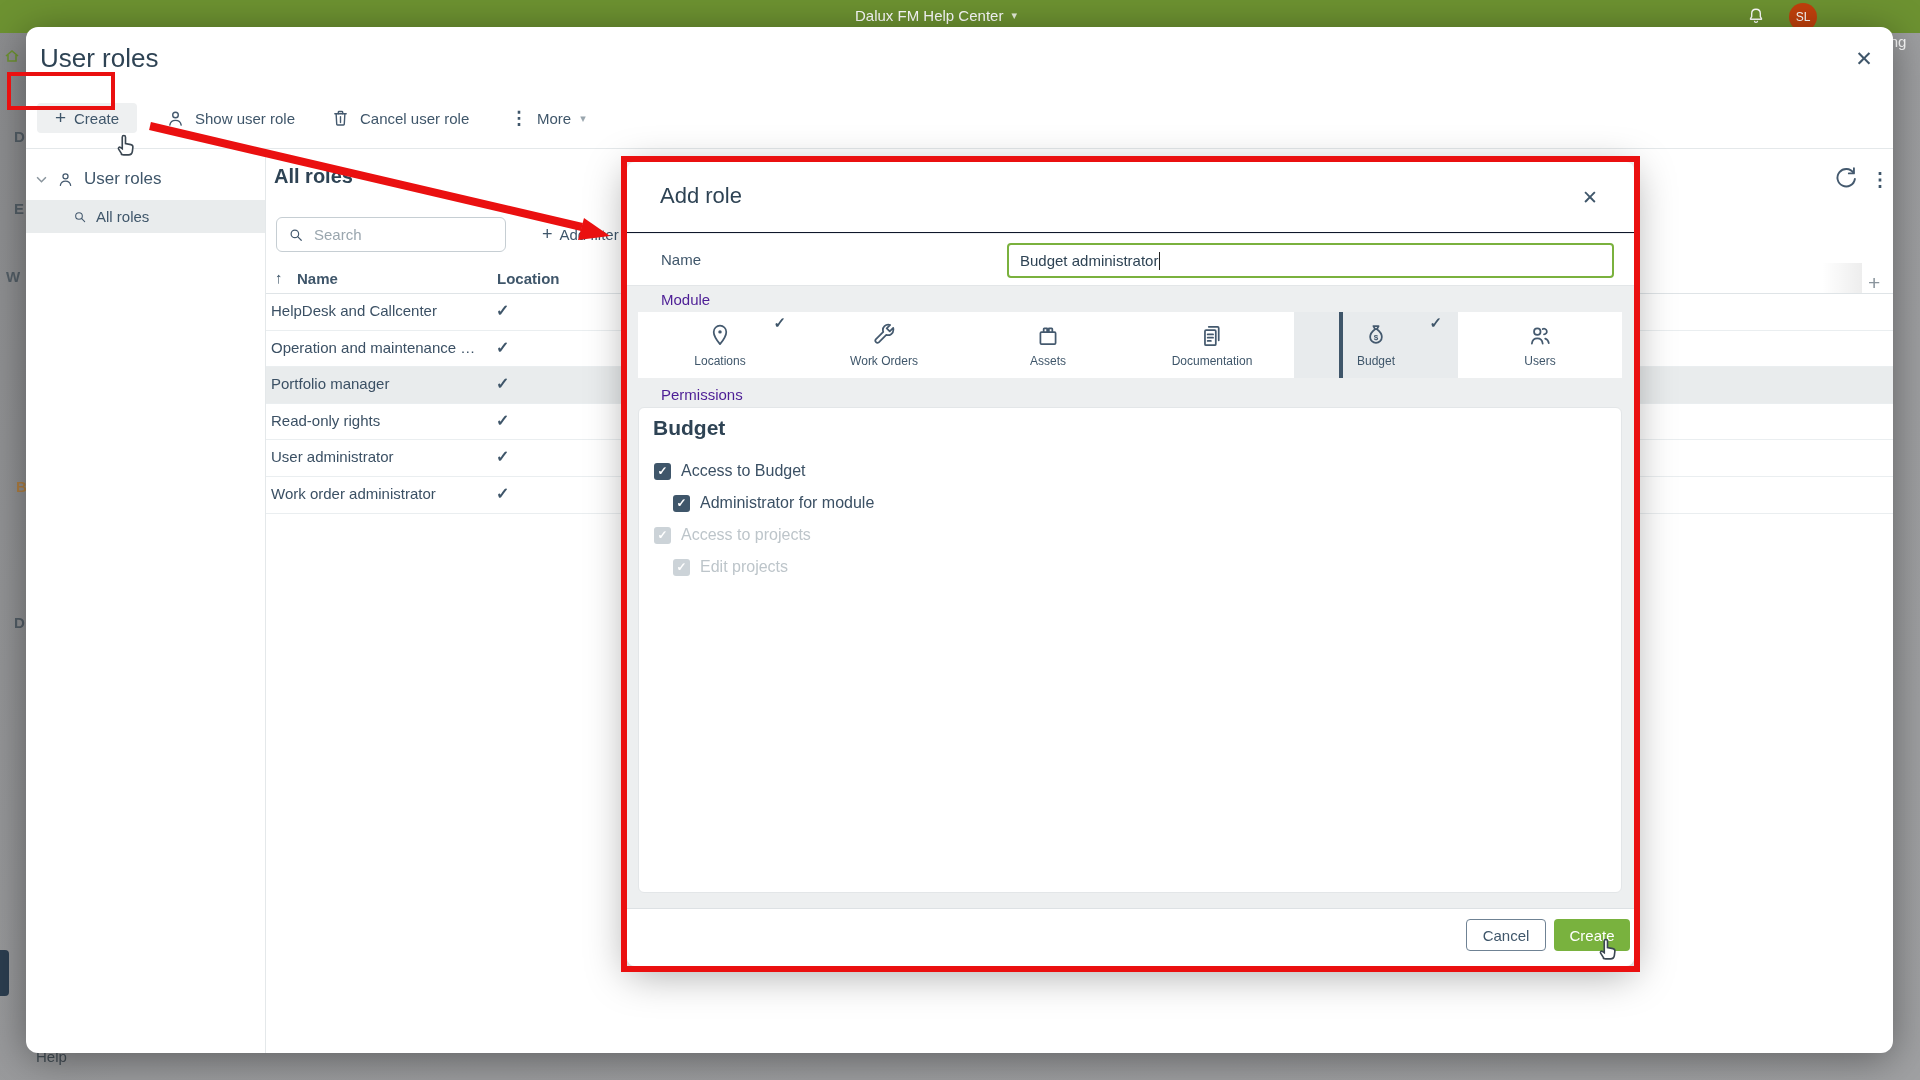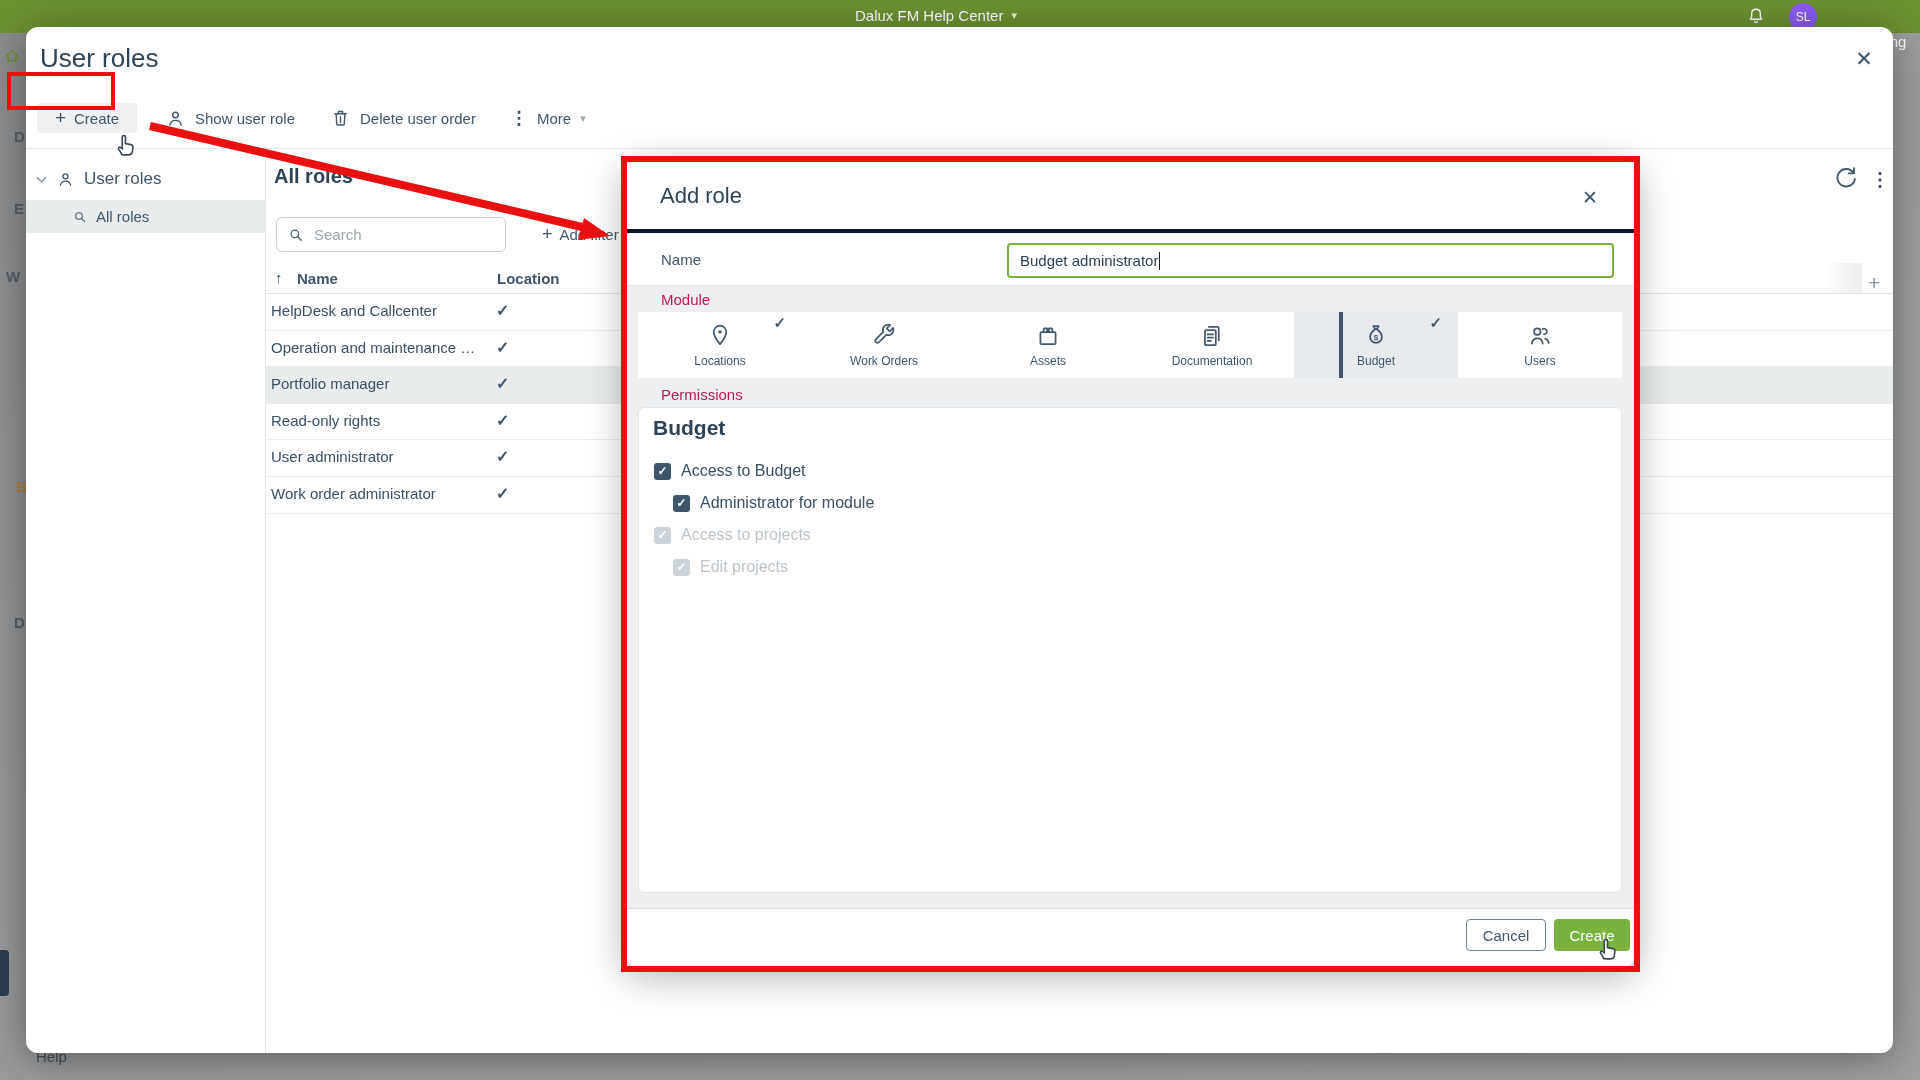--- a/index.html
+++ b/index.html
@@ -7,21 +7,21 @@
   #stage{position:relative;width:1920px;height:1080px;overflow:hidden;
          background:linear-gradient(135deg,#8b8c8e 0%,#9b9c9e 40%,#a0a1a3 100%);}
   .abs{position:absolute;}
   .ic{fill:none;stroke:#44596e;stroke-width:1.6;stroke-linecap:round;stroke-linejoin:round;}
   .ic-w{fill:none;stroke:#ffffff;stroke-width:1.5;stroke-linecap:round;stroke-linejoin:round;}
   
   #topbar{left:0;top:0;width:1920px;height:33px;background:#6d9231;}
   #topbar .bar-title{position:absolute;left:855px;top:7px;color:#fff;font-size:15px;display:flex;gap:8px;align-items:center;}
   #topbar .caret{color:#e8efdc;font-size:11px;}
   #avatar{position:absolute;left:1789px;top:3px;width:28px;height:28px;border-radius:50%;
-          background:#8b5cf6;color:#fff;font-size:12px;display:flex;align-items:center;justify-content:center;}
+          background:#c2410c;color:#fff;font-size:12px;display:flex;align-items:center;justify-content:center;}
   #user-name{position:absolute;left:1828px;top:7px;color:#fff;font-size:15px;white-space:nowrap;margin-top:26px;}
   
   .frag{color:#4e5a63;font-size:15px;font-weight:bold;opacity:.9;}
   .frag-orange{color:#b5803c;}
   #frag-bar{left:0;top:950px;width:9px;height:46px;background:#2c3e50;border-radius:0 4px 4px 0;}
   #frag-help{left:36px;top:1048px;color:#3f4a52;font-size:15px;opacity:.95;}
   #frag-home{left:5px;top:50px;width:14px;height:12px;}
   
   #dialog{left:26px;top:27px;width:1867px;height:1026px;background:#fff;border-radius:12px;
           box-shadow:0 6px 40px rgba(0,0,0,.4);}
@@ -60,30 +60,30 @@
   #col-shade{left:1796px;top:236px;width:40px;height:30px;background:linear-gradient(to right,rgba(0,0,0,0),rgba(0,0,0,.07));}
   #rows{left:240px;top:267px;width:1627px;}
   .t-row{position:relative;height:36.6px;border-bottom:1px solid #eaeef0;}
   .t-row.sel{background:#e9eced;}
   .t-row .nm{position:absolute;left:5px;top:8px;font-size:15px;color:#3b5064;}
   .t-row .ck{position:absolute;left:230px;top:7px;font-size:16px;font-weight:bold;color:#3f566a;}
   
   #modal-red-box{left:621px;top:156px;width:1019px;height:816px;border:6px solid #ea1010;z-index:30;pointer-events:none;}
   #modal{left:627px;top:162px;width:1007px;height:804px;background:#edeff0;border-radius:8px;
          box-shadow:0 8px 40px rgba(0,0,0,.35);z-index:20;}
-  #modal-header{left:0;top:0;width:1007px;height:71px;background:#fff;border-radius:8px 8px 0 0;border-bottom:4px solid #0f172a;}
+  #modal-header{left:0;top:0;width:1007px;height:71px;background:#fff;border-radius:8px 8px 0 0;border-bottom:1px solid #0f172a;}
   #modal-title{left:33px;top:21px;font-size:22px;font-weight:500;color:#2e4354;}
   #modal-close{left:948px;top:20px;width:30px;height:30px;display:flex;align-items:center;justify-content:center;
                font-size:19px;color:#3f566a;}
   #name-row{left:0;top:72px;width:1007px;height:52px;background:#fff;border-bottom:1px solid #e3e6e8;}
   #name-label{left:34px;top:17px;font-size:15px;color:#3f566a;}
   #name-input{left:380px;top:9px;width:607px;height:35px;border:2px solid #7ab13d;border-radius:4px;background:#fff;
               display:flex;align-items:center;padding:8px 11px;font-size:15px;color:#2e4354;}
   #name-caret{width:1px;height:18px;background:#222;margin-left:1px;}
-  .section-label{font-size:15px;color:#be185d;}
+  .section-label{font-size:15px;color:#4c1d95;}
   #module-strip{left:11px;top:150px;width:984px;height:66px;background:#fff;display:flex;}
   .mtab{position:relative;flex:1;display:flex;flex-direction:column;align-items:center;justify-content:center;gap:5px;}
   .mtab.sel{background:#e8ebed;}
   .mtab .tl{font-size:12px;color:#3f566a;}
   .mtab .tcheck{position:absolute;top:2px;right:16px;font-size:15px;font-weight:bold;color:#3f566a;}
   #module-bar{left:712px;top:150px;width:4px;height:66px;background:#3f566a;z-index:2;}
   #perm-panel{left:11px;top:245px;width:984px;height:486px;background:#fff;border:1px solid #e3e6e8;border-radius:6px;}
   #perm-heading{left:14px;top:8px;font-size:21px;font-weight:bold;color:#2e4354;}
   .cb-row{position:absolute;display:flex;align-items:center;gap:10px;height:20px;}
   .cbox{width:17px;height:17px;border-radius:3px;background:#3f566a;color:#fff;font-size:12px;font-weight:bold;
@@ -144,21 +144,21 @@
       </svg>
       <span class="tool-label">Show user role</span>
     </div>
     <div class="abs tool-item" style="left:304px;">
       <svg width="21" height="21" viewBox="0 0 24 24">
         <path class="ic" d="M5.5 6.5h13"></path>
           <path class="ic" d="M9.5 6.5V4.8c0-.5.4-.8.9-.8h3.2c.5 0 .9.3.9.8v1.7"></path>
         <path class="ic" d="M7 6.5l.7 12.2c0 .5.4.8.9.8h6.8c.5 0 .9-.3.9-.8L17 6.5"></path>
           <path class="ic" d="M12 10v6.5"></path>
       </svg>
-      <span class="tool-label">Delete user order</span>
+      <span class="tool-label">Cancel user role</span>
     </div>
     <div class="abs tool-item" style="left:484px;">
       <span style="font-size:18px;font-weight:bold;color:#3f566a;">⋮</span>
       <span class="tool-label">More</span>
       <span style="color:#9aa6ae;font-size:11px;">▾</span>
     </div>
     <div class="abs" id="toolbar-divider"></div>
 
     <div class="abs" id="sidebar-divider"></div>
     <div class="abs" id="side-group">

